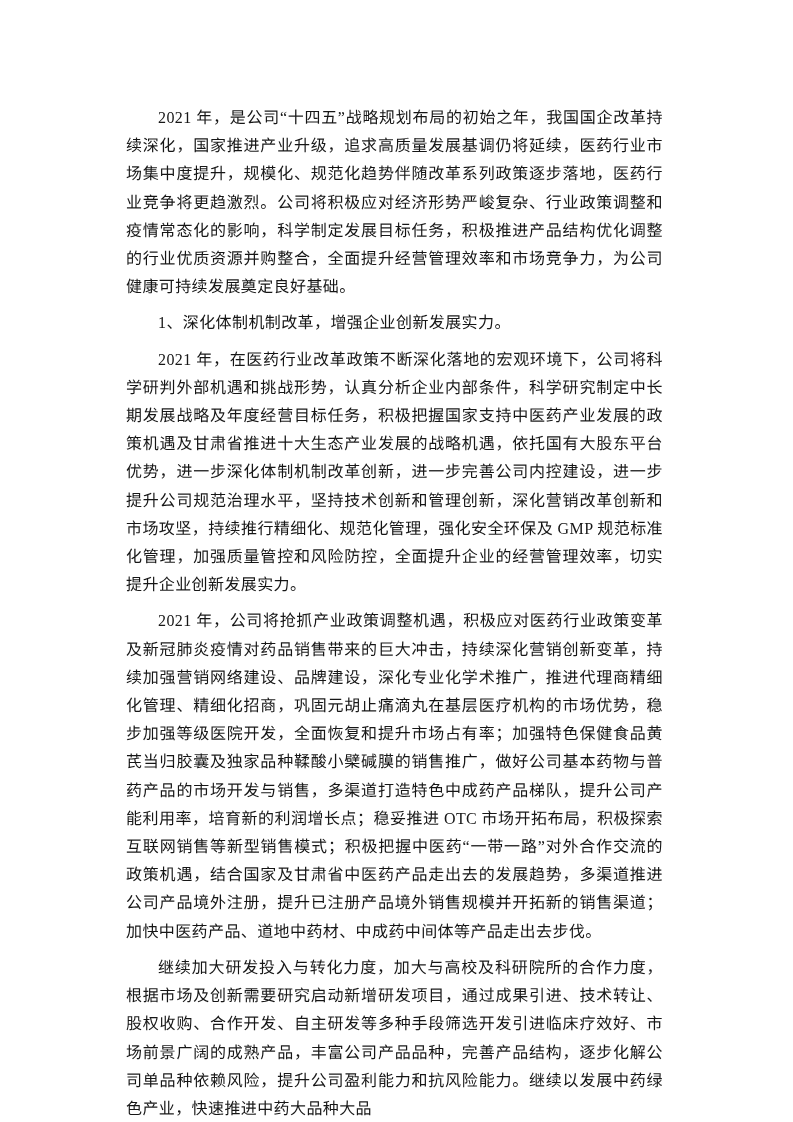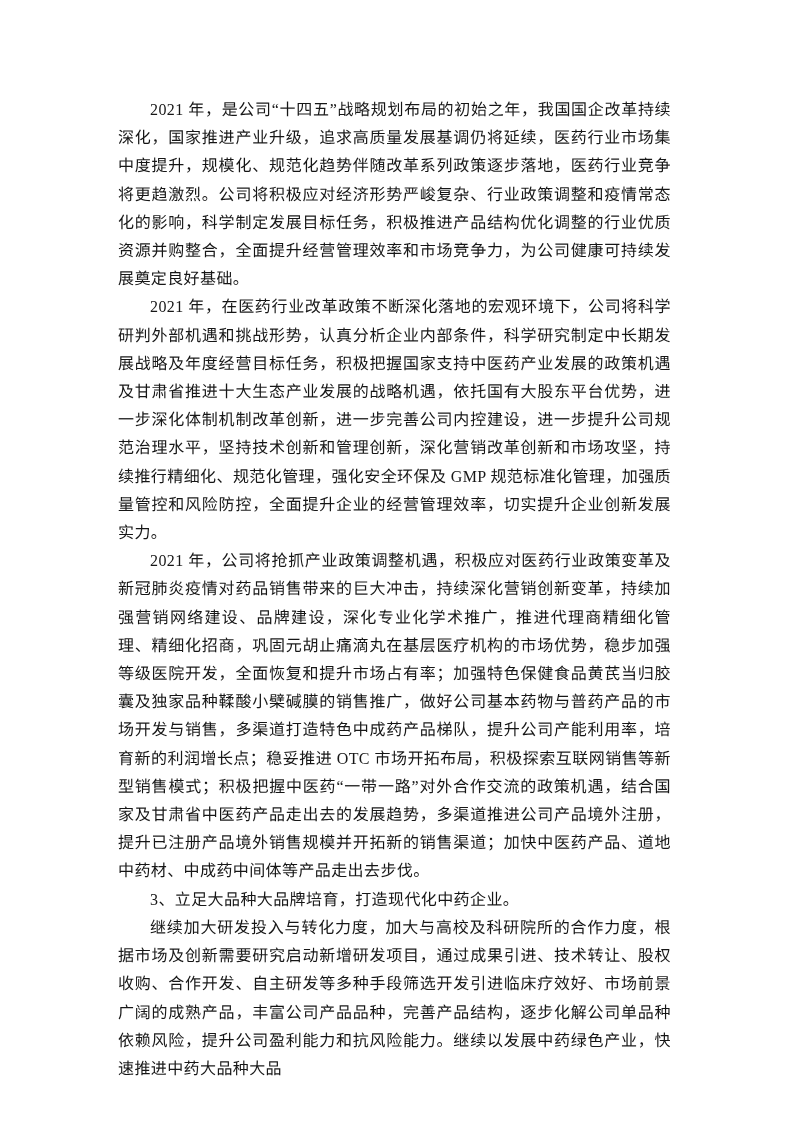--- a/index.html
+++ b/index.html
@@ -22,29 +22,29 @@
     top: 96px;
     width: 553px;
     color: #161616;
     font-size: 16px;
     line-height: 28.2px;
     text-align: justify;
     text-justify: inter-ideograph;
     letter-spacing: 0.4px;
   }
   .block {
-    margin: 0;
+    margin: 8px;
     padding: 0;
     text-indent: 2em;
   }
 </style>
 </head>
 <body>
 
 <div class="page">
   <div class="text-body">
     <p class="block">2021 年，是公司“十四五”战略规划布局的初始之年，我国国企改革持续深化，国家推进产业升级，追求高质量发展基调仍将延续，医药行业市场集中度提升，规模化、规范化趋势伴随改革系列政策逐步落地，医药行业竞争将更趋激烈。公司将积极应对经济形势严峻复杂、行业政策调整和疫情常态化的影响，科学制定发展目标任务，积极推进产品结构优化调整的行业优质资源并购整合，全面提升经营管理效率和市场竞争力，为公司健康可持续发展奠定良好基础。</p>
+    <p class="block">1、深化体制机制改革，增强企业创新发展实力。</p>
     <p class="block">2021 年，在医药行业改革政策不断深化落地的宏观环境下，公司将科学研判外部机遇和挑战形势，认真分析企业内部条件，科学研究制定中长期发展战略及年度经营目标任务，积极把握国家支持中医药产业发展的政策机遇及甘肃省推进十大生态产业发展的战略机遇，依托国有大股东平台优势，进一步深化体制机制改革创新，进一步完善公司内控建设，进一步提升公司规范治理水平，坚持技术创新和管理创新，深化营销改革创新和市场攻坚，持续推行精细化、规范化管理，强化安全环保及 GMP 规范标准化管理，加强质量管控和风险防控，全面提升企业的经营管理效率，切实提升企业创新发展实力。</p>
     <p class="block">2021 年，公司将抢抓产业政策调整机遇，积极应对医药行业政策变革及新冠肺炎疫情对药品销售带来的巨大冲击，持续深化营销创新变革，持续加强营销网络建设、品牌建设，深化专业化学术推广，推进代理商精细化管理、精细化招商，巩固元胡止痛滴丸在基层医疗机构的市场优势，稳步加强等级医院开发，全面恢复和提升市场占有率；加强特色保健食品黄芪当归胶囊及独家品种鞣酸小檗碱膜的销售推广，做好公司基本药物与普药产品的市场开发与销售，多渠道打造特色中成药产品梯队，提升公司产能利用率，培育新的利润增长点；稳妥推进 OTC 市场开拓布局，积极探索互联网销售等新型销售模式；积极把握中医药“一带一路”对外合作交流的政策机遇，结合国家及甘肃省中医药产品走出去的发展趋势，多渠道推进公司产品境外注册，提升已注册产品境外销售规模并开拓新的销售渠道；加快中医药产品、道地中药材、中成药中间体等产品走出去步伐。</p>
-    <p class="block">3、立足大品种大品牌培育，打造现代化中药企业。</p>
     <p class="block">继续加大研发投入与转化力度，加大与高校及科研院所的合作力度，根据市场及创新需要研究启动新增研发项目，通过成果引进、技术转让、股权收购、合作开发、自主研发等多种手段筛选开发引进临床疗效好、市场前景广阔的成熟产品，丰富公司产品品种，完善产品结构，逐步化解公司单品种依赖风险，提升公司盈利能力和抗风险能力。继续以发展中药绿色产业，快速推进中药大品种大品</p>
   </div>
 </div>
 
 </body></html>

